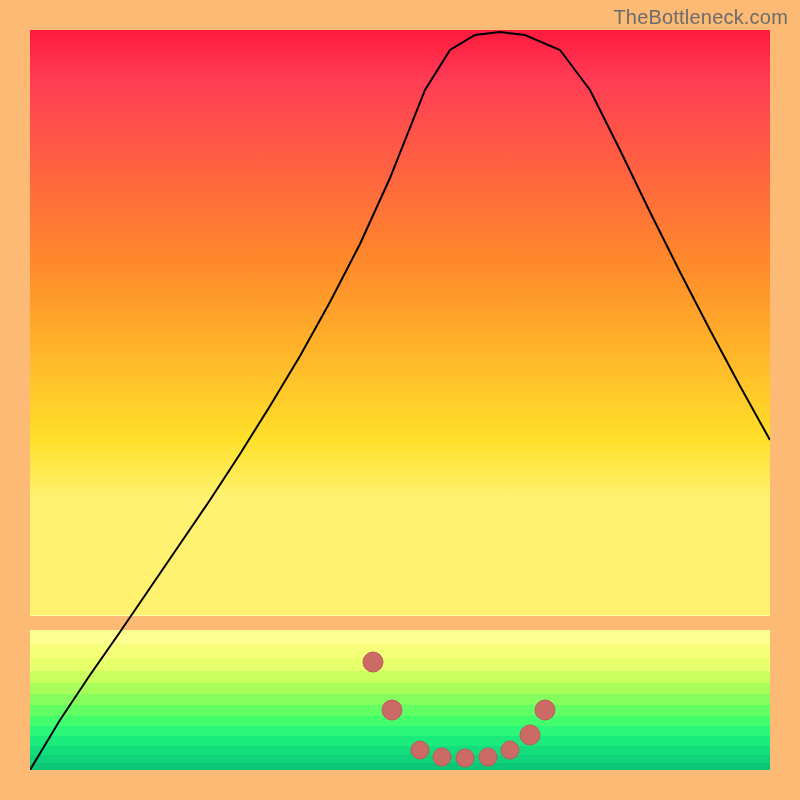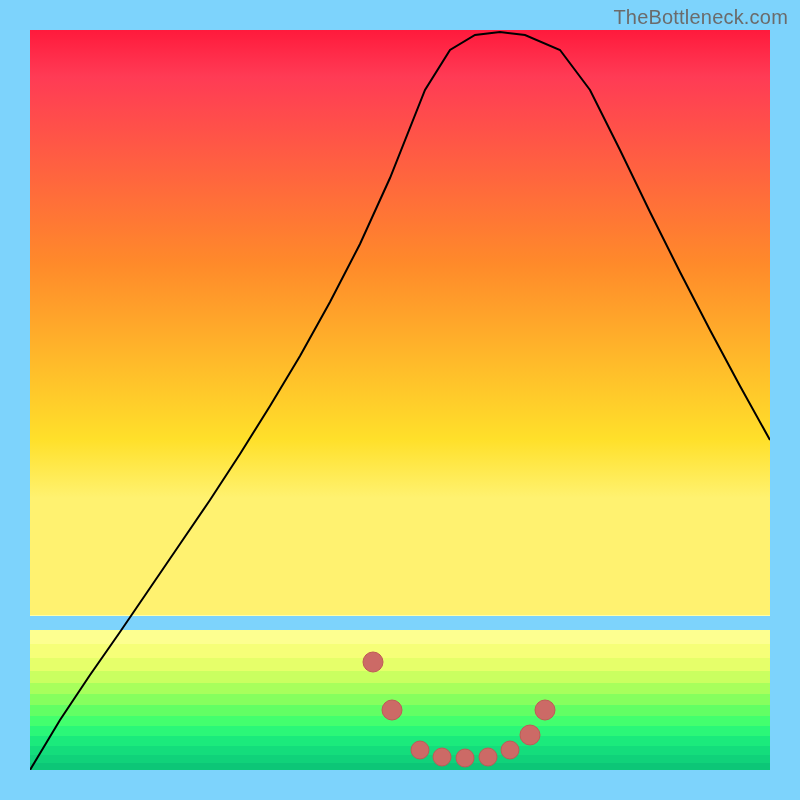--- a/index.html
+++ b/index.html
@@ -10,21 +10,21 @@
     background: #000;
     overflow: hidden;
     font-family: Arial, Helvetica, sans-serif;
   }
   .frame {
     position: absolute;
     left: 0;
     top: 0;
     width: 800px;
     height: 800px;
-    background: #7dd3fc;
+    background: #fdba74;
   }
   .plot {
     position: absolute;
     left: 30px;
     top: 30px;
     width: 740px;
     height: 740px;
     overflow: hidden;
   }
   .gradient {

